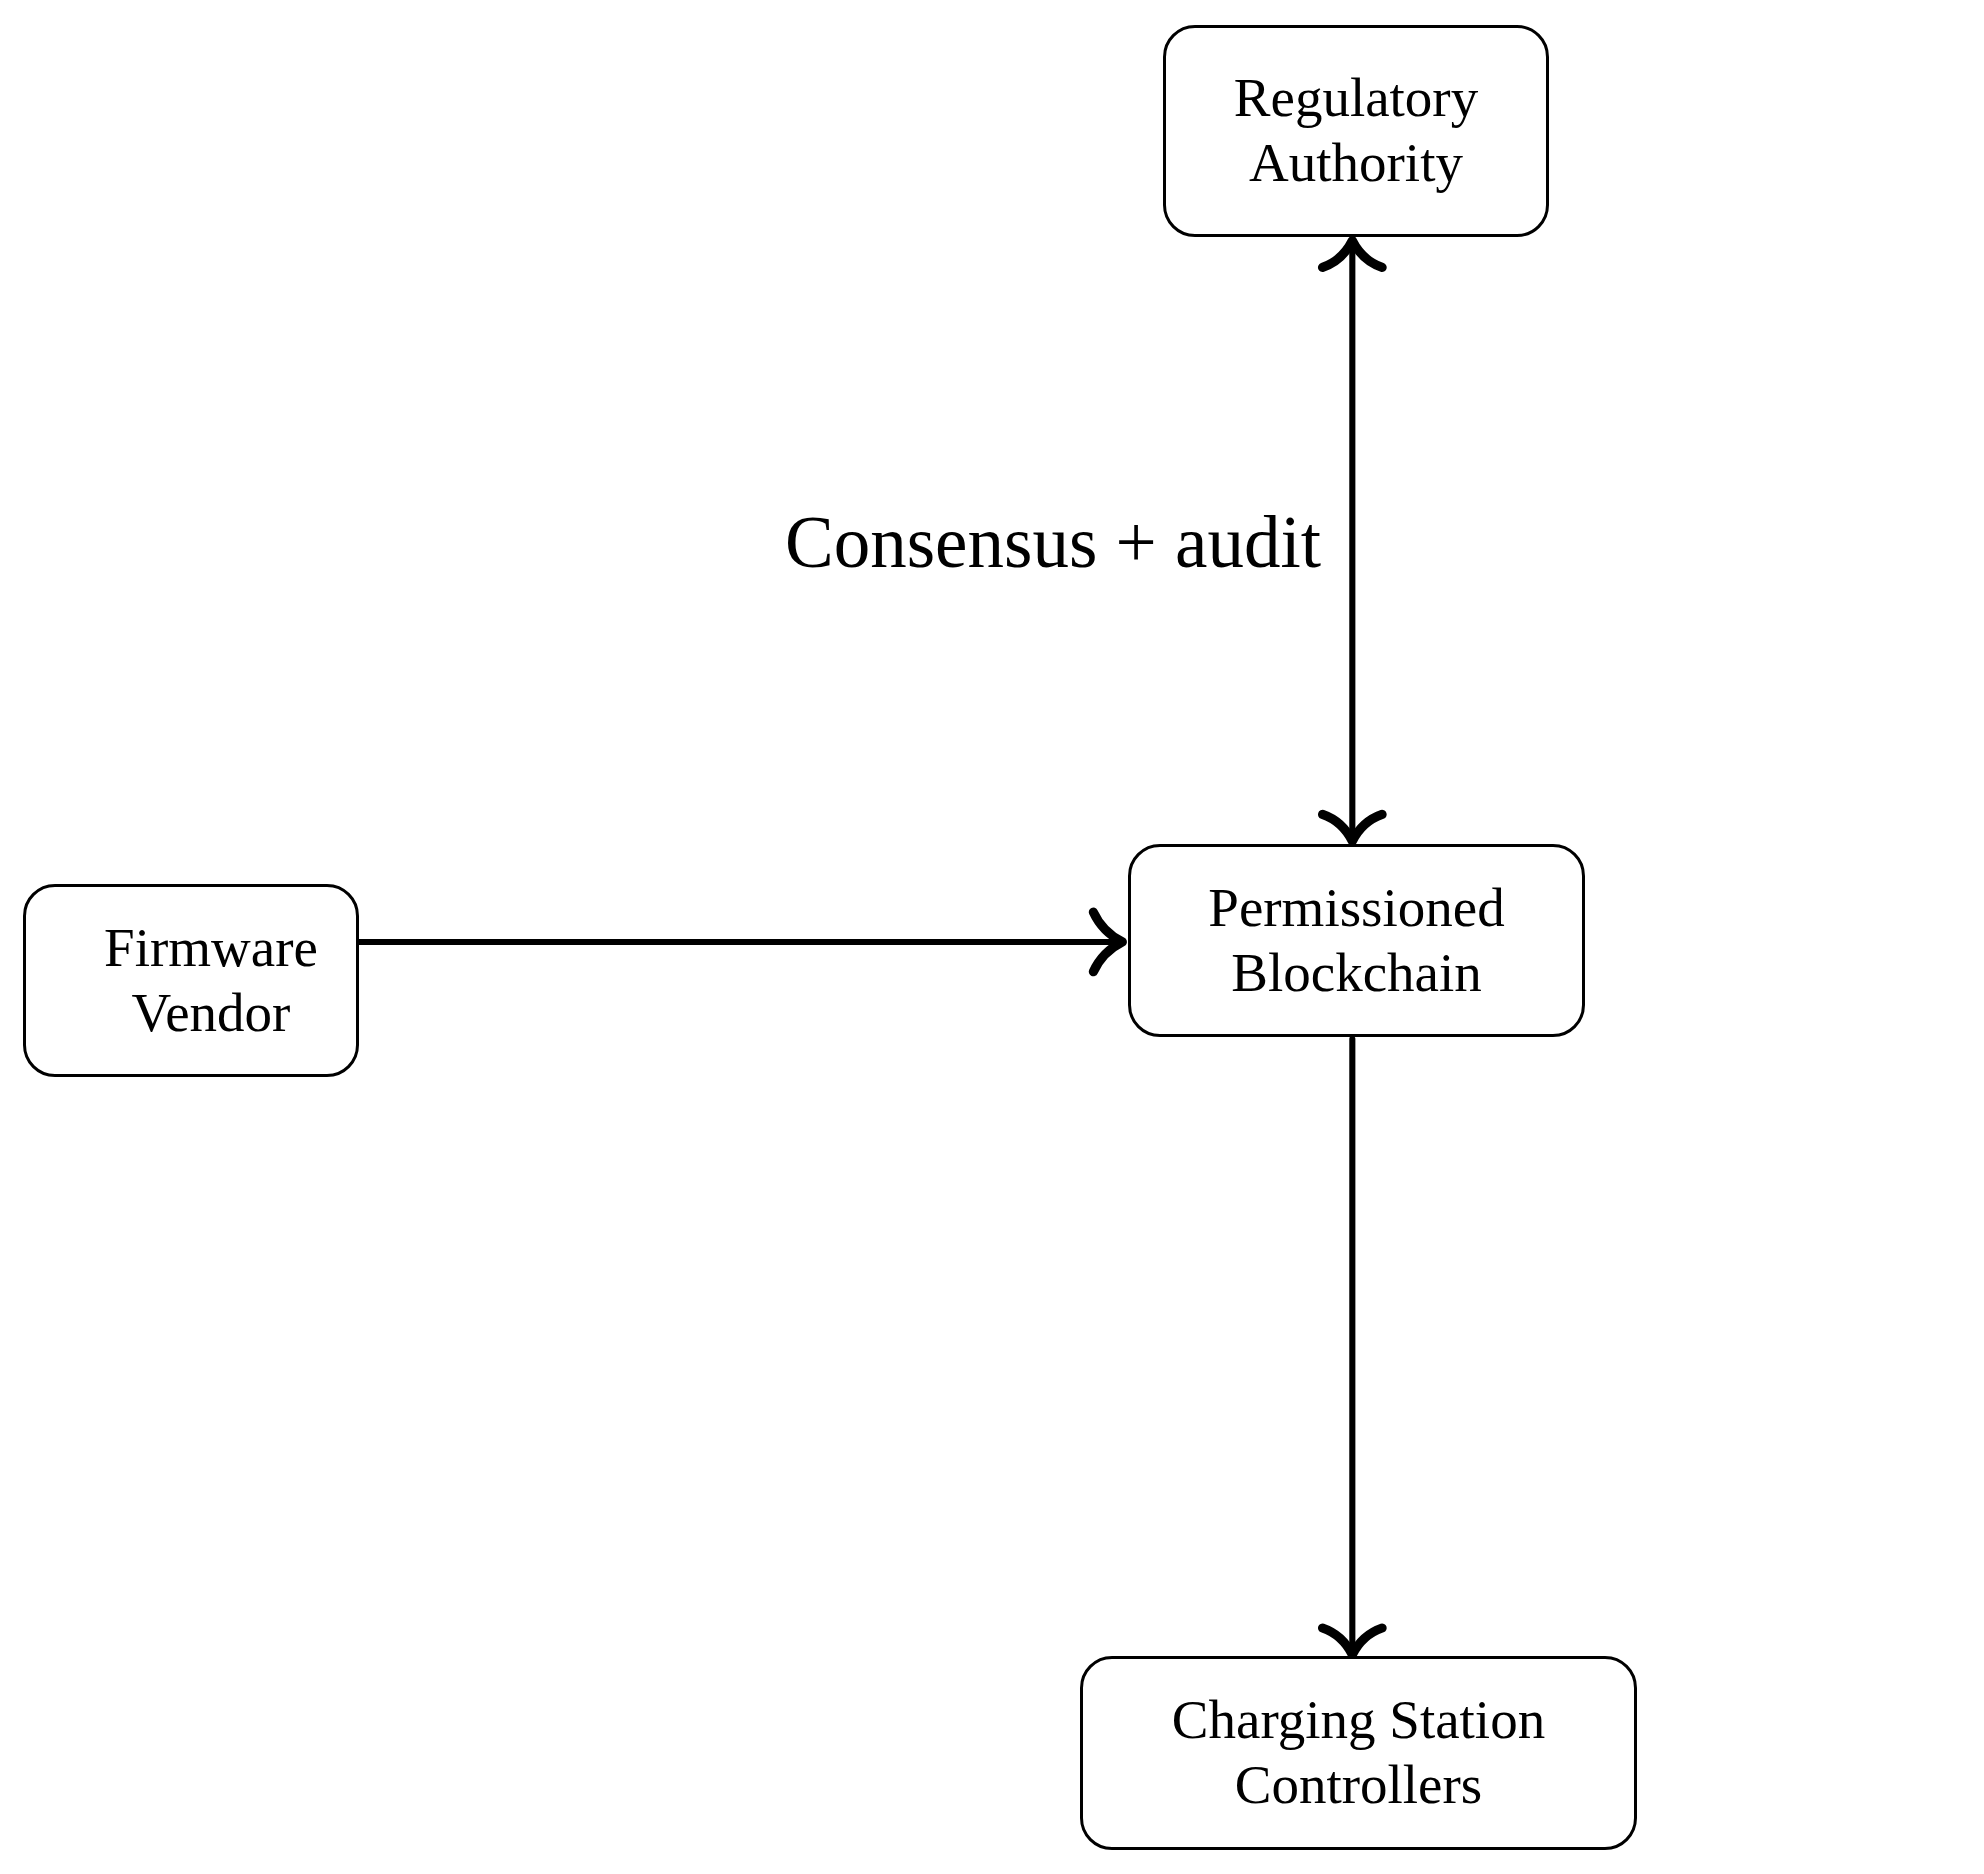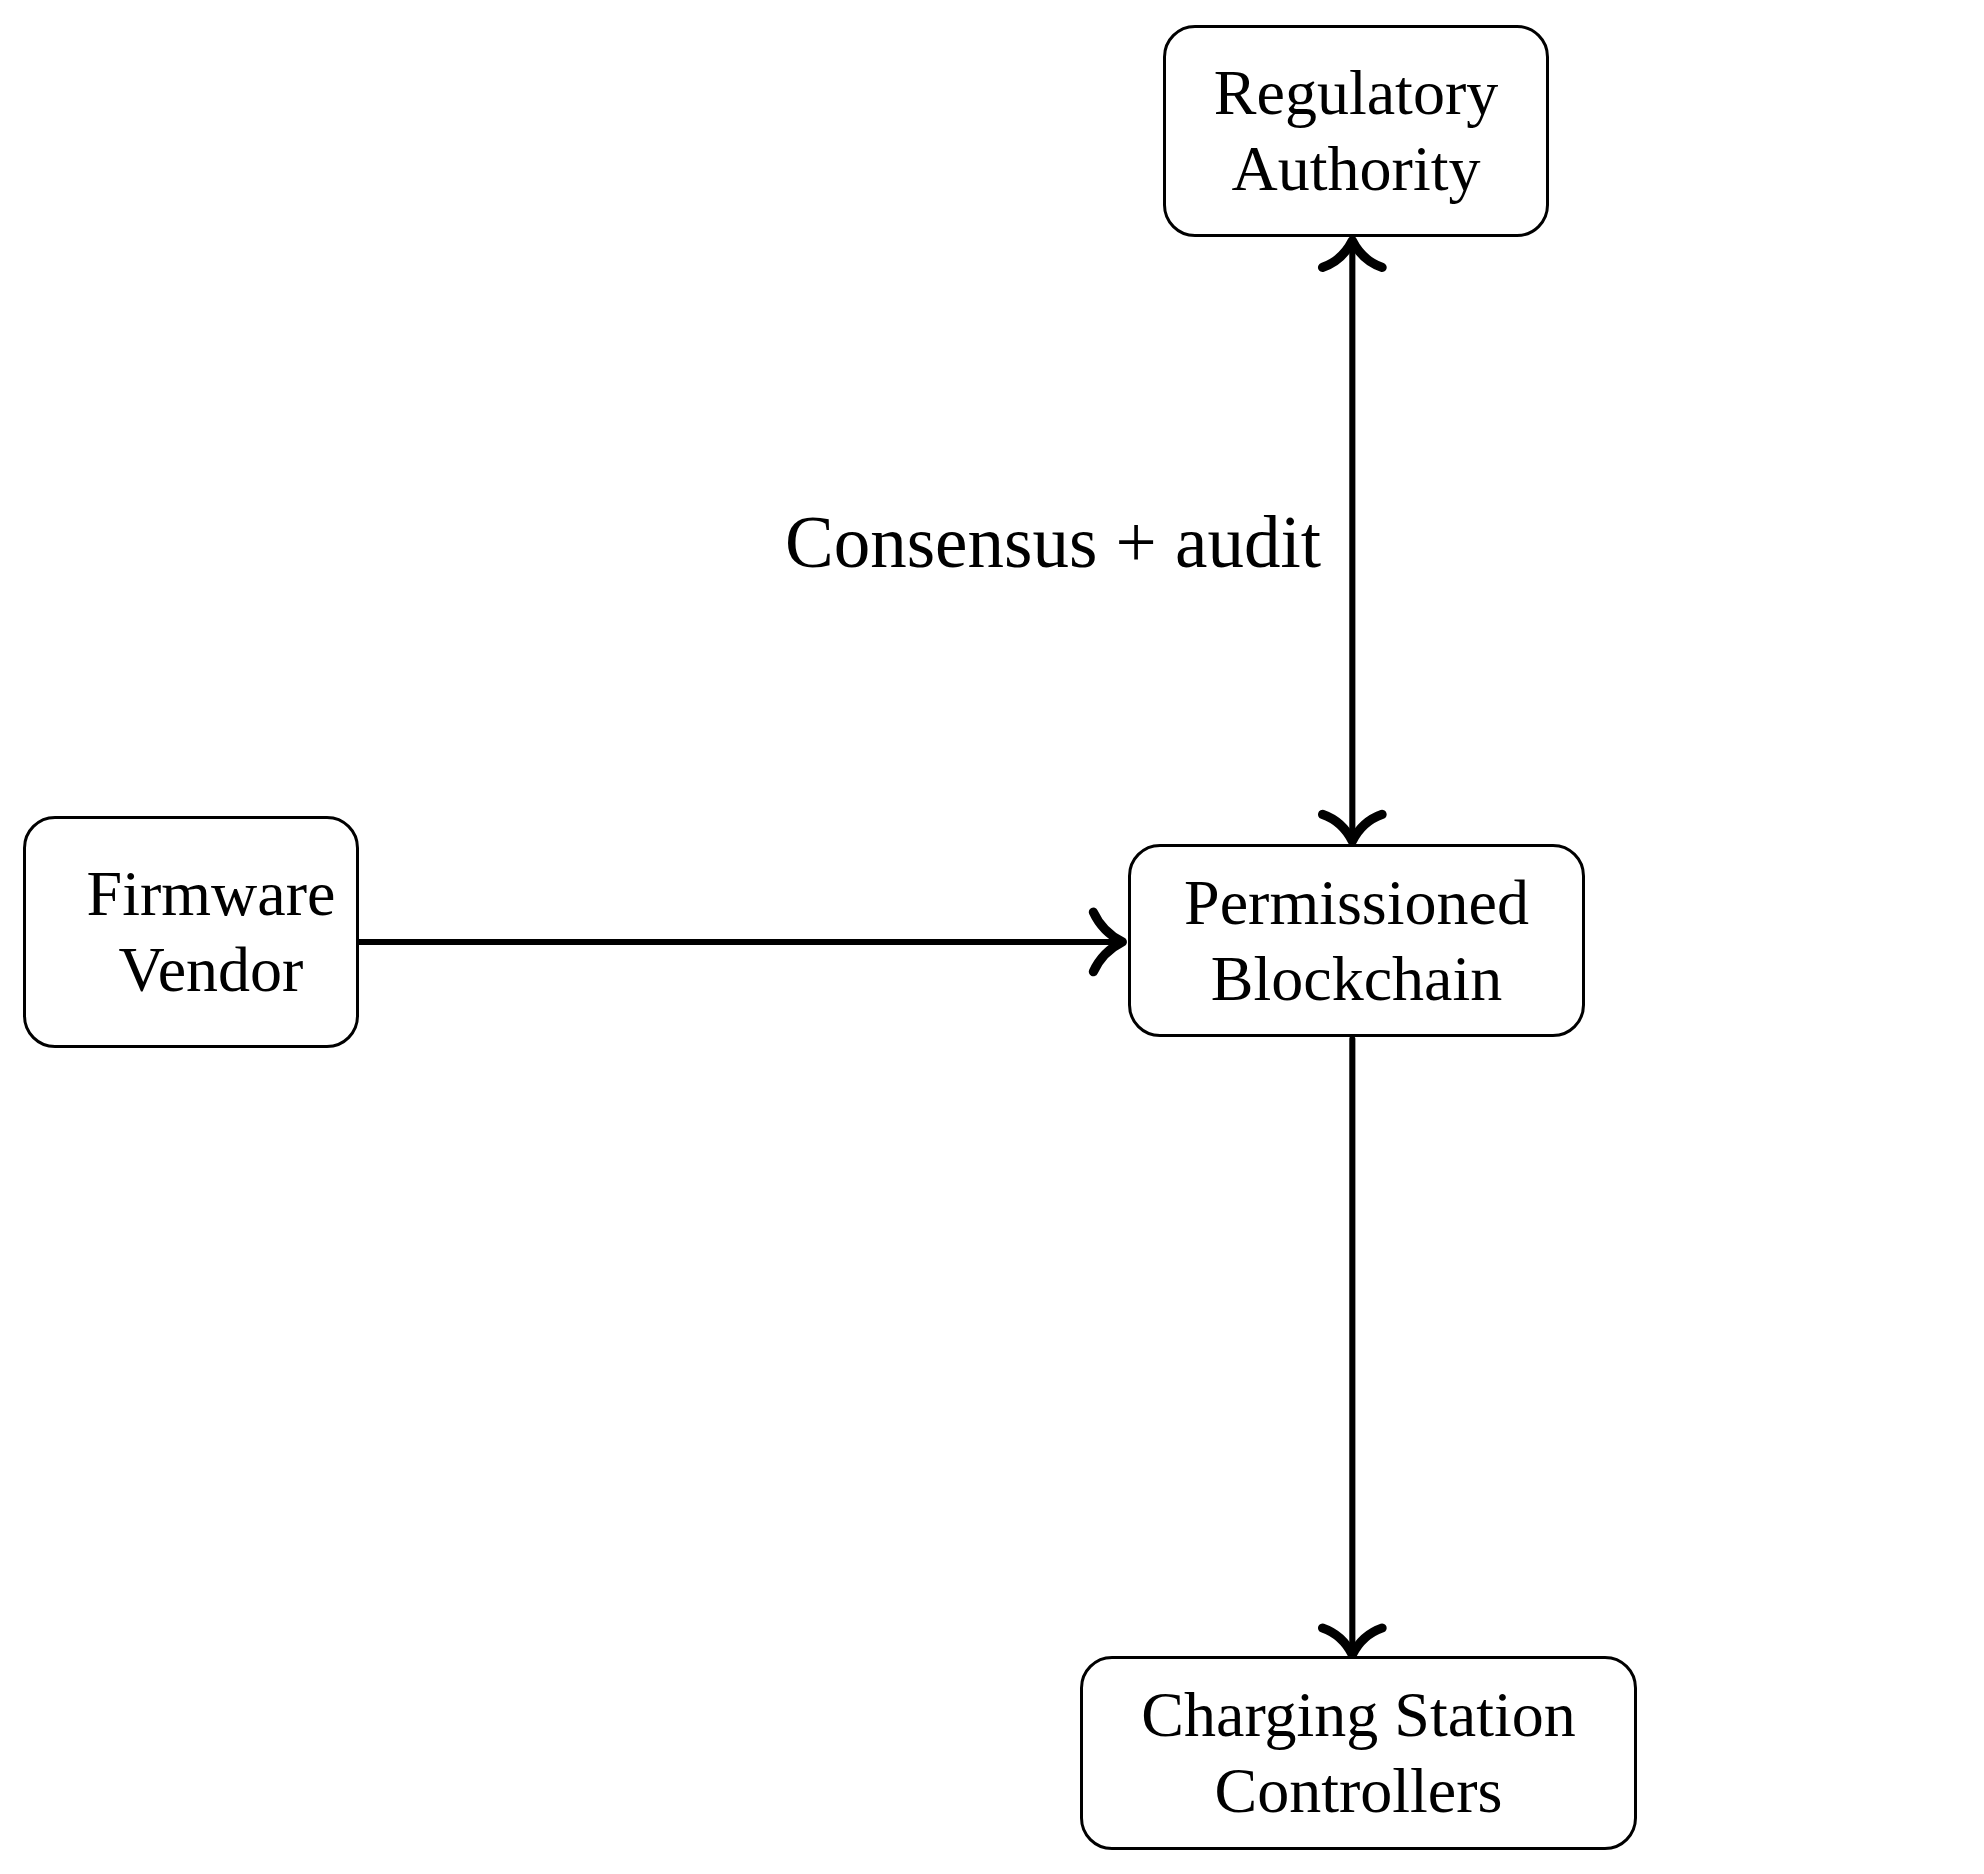--- a/index.html
+++ b/index.html
@@ -34,27 +34,27 @@
   .node {
     position: absolute;
     box-sizing: border-box;
     border: 3.8px solid #000000;
     border-radius: 32px;
     background: #ffffff;
     display: flex;
     align-items: center;
     justify-content: center;
     text-align: center;
-    font-size: 64px;
+    font-size: 55px;
     line-height: 1.18;
     color: #000000;
   }
   .node .node-label { display: block; padding: 0 9.2px; }
   .node-regulatory   { left: 1163px; top: 25px;   width: 386px; height: 212px; }
-  .node-firmware     { left: 23px;   top: 816px; width: 336px; height: 232px; padding-left: 40px; }
+  .node-firmware     { left: 23px;   top: 884px; width: 336px; height: 193px; padding-left: 40px; }
   .node-permissioned { left: 1128px; top: 844px; width: 457px; height: 193px; }
   .node-charging     { left: 1080px; top: 1656px; width: 557px; height: 194px; }
   .edge-label {
     position: absolute;
     font-size: 73px;
     line-height: 1.1;
     white-space: nowrap;
     color: #000000;
   }
   .label-consensus { left: 785px; top: 503px;  }

